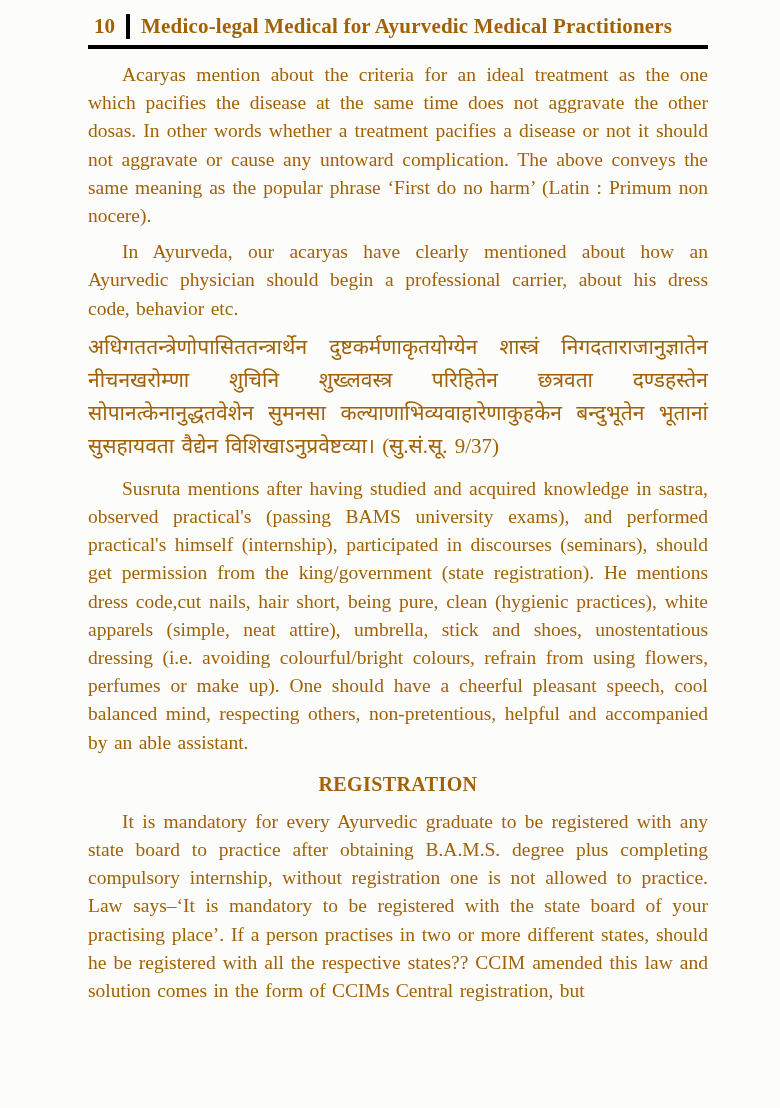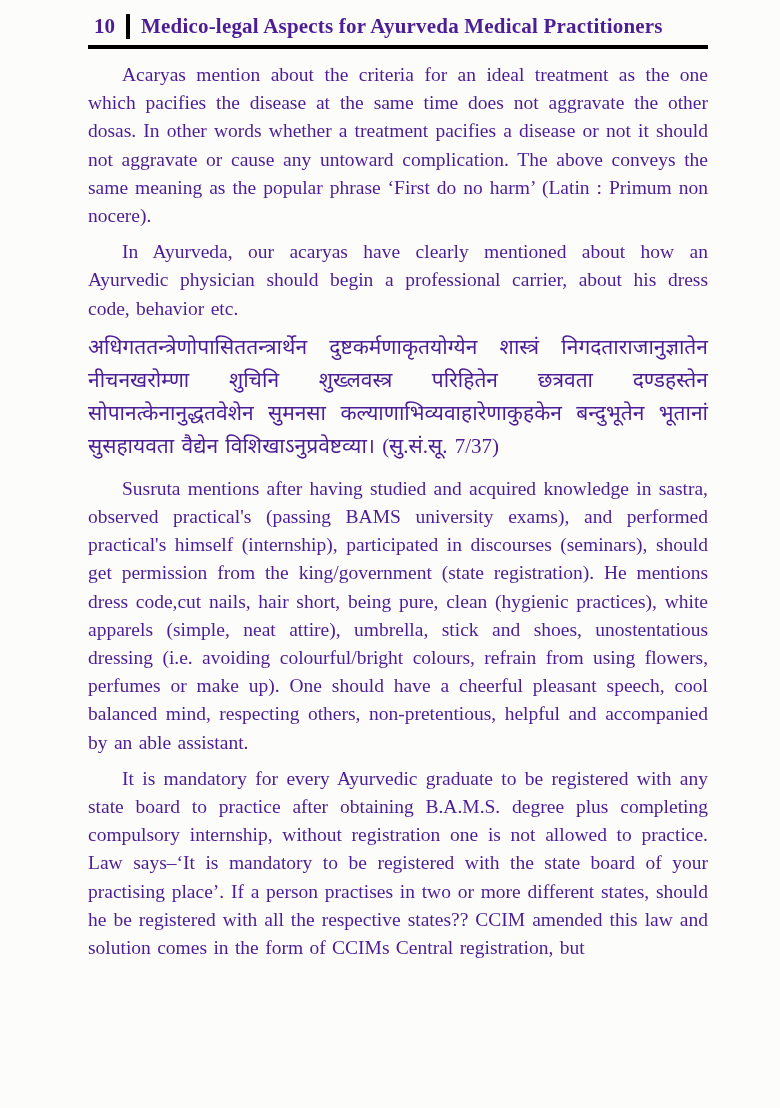--- a/index.html
+++ b/index.html
@@ -4,21 +4,21 @@
 <style>
   * { box-sizing: border-box; }
   html, body { margin: 0; padding: 0; }
   body { background: #dedede; }
 
   .page {
     width: 780px;
     height: 1108px;
     margin: 0 auto;
     background: #fcfcfa;
-    color: #4c1d95;
+    color: #a16207;
     font-family: "Liberation Serif", "DejaVu Serif", serif;
     padding: 12px 72px 10px 88px;
     position: relative;
     overflow: hidden;
   }
 
   .page-header {
     display: flex;
     align-items: center;
     gap: 11px;
@@ -82,33 +82,34 @@
   }
 </style>
 </head>
 <body>
 
 <div class="page">
 
   <header class="page-header">
     <span class="page-number">10</span>
     <span class="header-divider"></span>
-    <h1 class="book-title">Medico-legal Aspects for Ayurveda Medical Practitioners</h1>
+    <h1 class="book-title">Medico-legal Medical for Ayurvedic Medical Practitioners</h1>
   </header>
   <div class="header-rule"></div>
 
   <main class="page-body">
 
     <p class="para indent">Acaryas mention about the criteria for an ideal treatment as the one which pacifies the disease at the same time does not aggravate the other dosas. In other words whether a treatment pacifies a disease or not it should not aggravate or cause any untoward complication. The above conveys the same meaning as the popular phrase ‘First do no harm’ (Latin : Primum non nocere).</p>
 
 
     <p class="para indent">In Ayurveda, our acaryas have clearly mentioned about how an Ayurvedic physician should begin a professional carrier, about his dress code, behavior etc.</p>
 
-    <p class="sanskrit"><span>अधिगततन्त्रेणोपासिततन्त्रार्थेन दुष्टकर्मणाकृतयोग्येन शास्त्रं निगदताराजानुज्ञातेन नीचनखरोम्णा शुचिनि शुख्लवस्त्र परिहितेन छत्रवता दण्डहस्तेन सोपानत्केनानुद्धतवेशेन सुमनसा कल्याणाभिव्यवाहारेणाकुहकेन बन्दुभूतेन भूतानां सुसहायवता वैद्येन विशिखाऽनुप्रवेष्टव्या।</span> <span>(सु.सं.सू. 7/37)</span></p>
+    <p class="sanskrit"><span>अधिगततन्त्रेणोपासिततन्त्रार्थेन दुष्टकर्मणाकृतयोग्येन शास्त्रं निगदताराजानुज्ञातेन नीचनखरोम्णा शुचिनि शुख्लवस्त्र परिहितेन छत्रवता दण्डहस्तेन सोपानत्केनानुद्धतवेशेन सुमनसा कल्याणाभिव्यवाहारेणाकुहकेन बन्दुभूतेन भूतानां सुसहायवता वैद्येन विशिखाऽनुप्रवेष्टव्या।</span> <span>(सु.सं.सू. 9/37)</span></p>
 
     <p class="para indent">Susruta mentions after having studied and acquired knowledge in sastra, observed practical's (passing BAMS university exams), and performed practical's himself (internship), participated in discourses (seminars), should get permission from the king/government (state registration). He mentions dress code,cut nails, hair short, being pure, clean (hygienic practices), white apparels (simple, neat attire), umbrella, stick and shoes, unostentatious dressing (i.e. avoiding colourful/bright colours, refrain from using flowers, perfumes or make up). One should have a cheerful pleasant speech, cool balanced mind, respecting others, non-pretentious, helpful and accompanied by an able assistant.</p>
 
+    <h2 class="centered-heading">REGISTRATION</h2>
 
     <p class="para indent">It is mandatory for every Ayurvedic graduate to be registered with any state board to practice after obtaining B.A.M.S. degree plus completing compulsory internship, without registration one is not allowed to practice. Law says–‘It is mandatory to be registered with the state board of your practising place’. If a person practises in two or more different states, should he be registered with all the respective states?? CCIM amended this law and solution comes in the form of CCIMs Central registration, but</p>
 
   </main>
 
 </div>
 
 </body></html>

